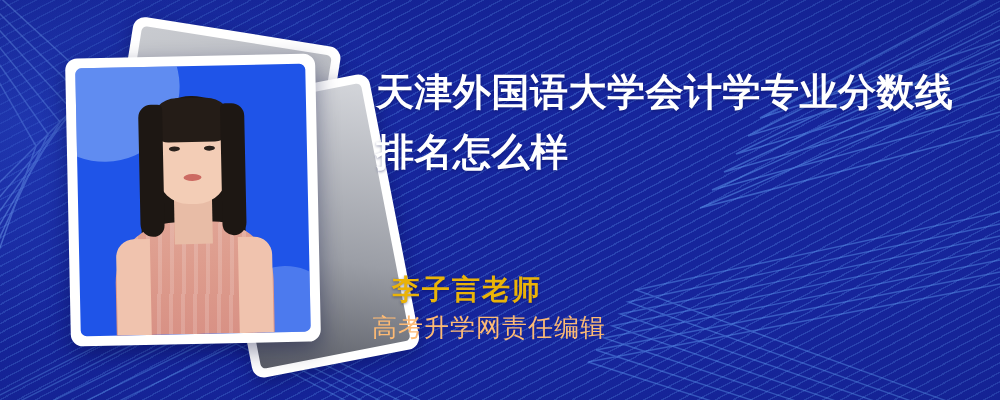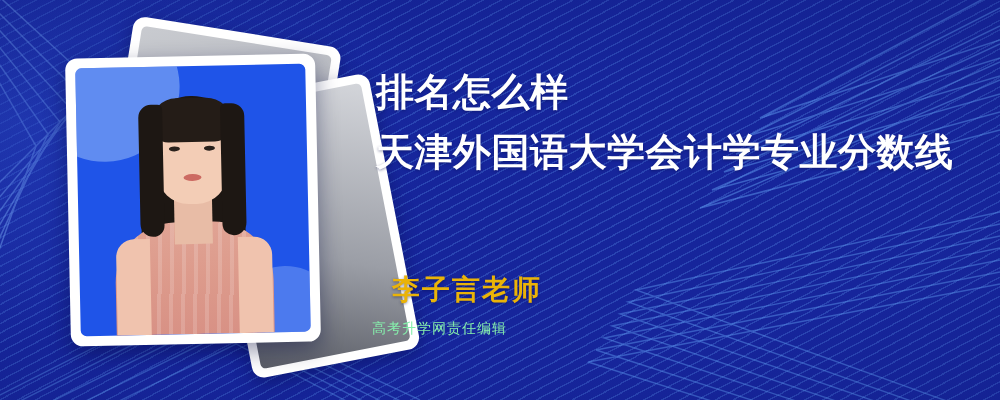--- a/index.html
+++ b/index.html
@@ -68,22 +68,22 @@
   }
   #author-name {
     color: #eab308;
     font-size: 28px;
     font-weight: bold;
     line-height: 36px;
     letter-spacing: 2px;
     text-shadow: 0 1px 3px rgba(5,12,70,0.45);
   }
   #author-role {
-    color: #86efac;
-    font-size: 14px;
+    color: #fdba74;
+    font-size: 25px;
     font-weight: normal;
     line-height: 28px;
     letter-spacing: 1px;
     margin-top: 6px;
     margin-left: -20px;
   }
 
   
   #photo-stack {
     position: absolute;
@@ -342,22 +342,22 @@
           <div id="p-fringe"></div>
           <div id="p-hair-front-l"></div>
           <div id="p-hair-front-r"></div>
         </div>
       </div>
     </div>
   </div>
 
   <div id="text-block">
     <h1 id="headline">
+      <span class="ln">天津外国语大学会计学专业分数线</span>
       <span class="ln">排名怎么样</span>
-      <span class="ln">天津外国语大学会计学专业分数线</span>
     </h1>
   </div>
 
   <div id="author-block">
     <div id="author-name">李子言老师</div>
     <div id="author-role">高考升学网责任编辑</div>
   </div>
 
 </div>
 

